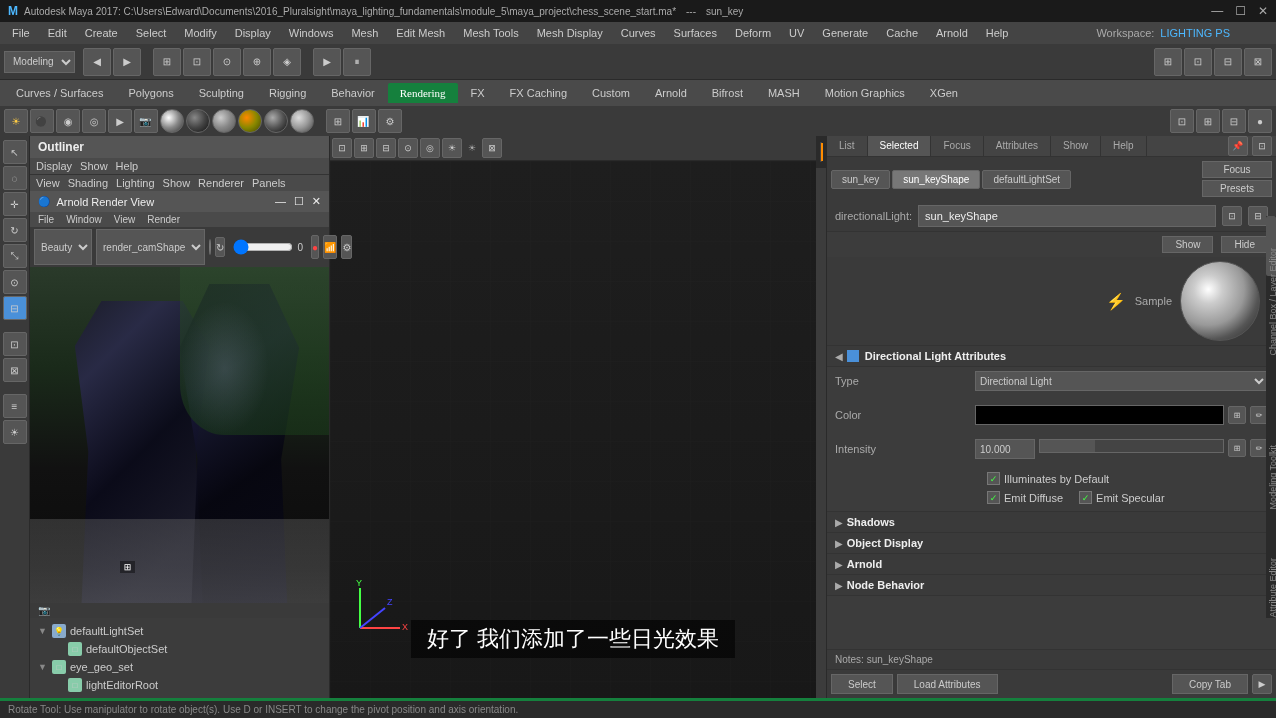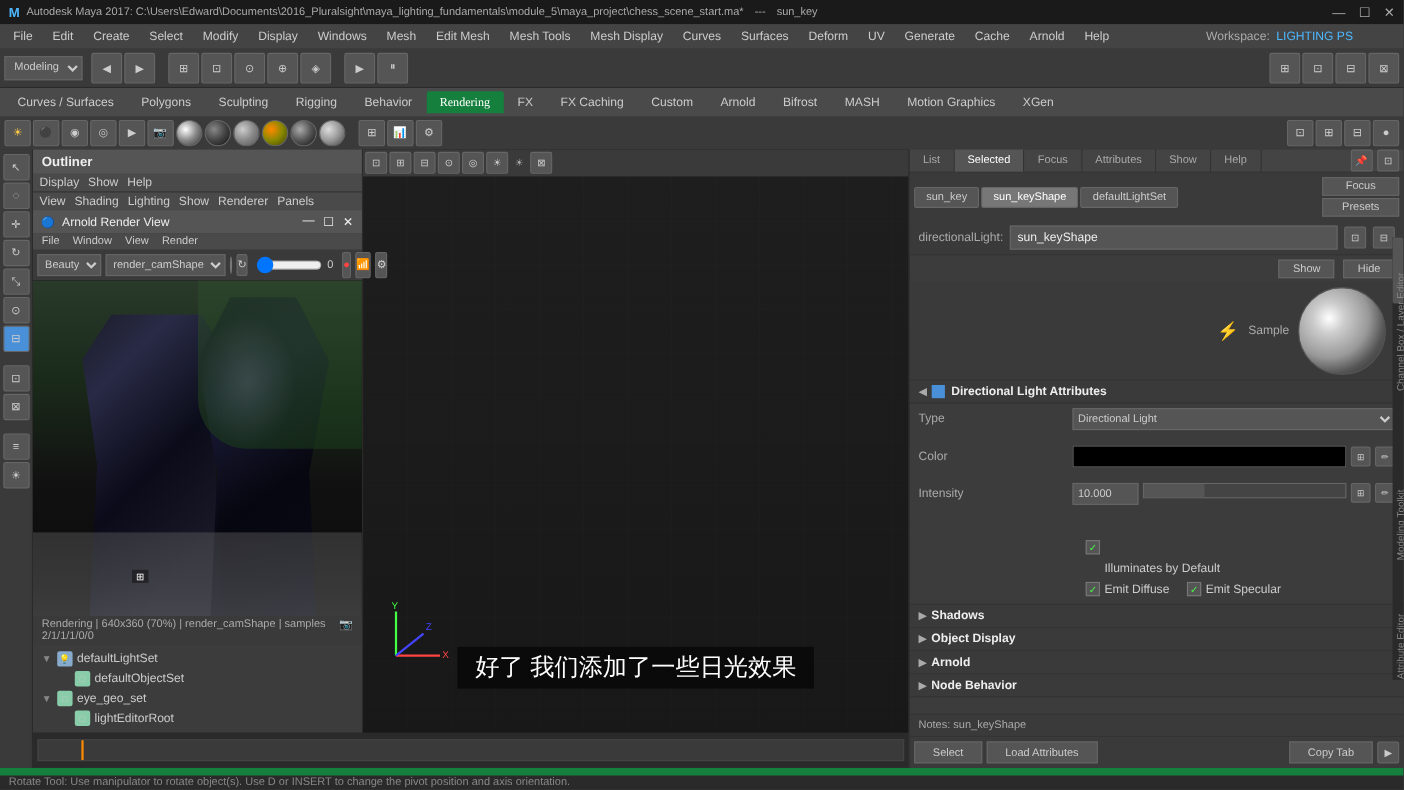--- a/index.html
+++ b/index.html
@@ -33,37 +33,37 @@
 
     
     .left-sidebar { width: 30px; background: #3a3a3a; display: flex; flex-direction: column; align-items: center; padding: 4px 0; gap: 2px; border-right: 1px solid #2a2a2a; }
     .tool-btn { width: 24px; height: 24px; display: flex; align-items: center; justify-content: center; cursor: pointer; background: #555; border: 1px solid #666; border-radius: 2px; font-size: 10px; color: #ccc; }
 
     
     .dialog { position: absolute; top: 10px; left: 30px; width: 640px; background: #3c3c3c; border: 1px solid #666; z-index: 10; }
     .dialog-title { background: #555; padding: 4px 8px; display: flex; align-items: center; justify-content: space-between; font-size: 11px; color: #eee; }
     .dialog-menu { display: flex; gap: 12px; padding: 2px 8px; background: #4a4a4a; font-size: 10px; }
     .dialog-toolbar { display: flex; align-items: center; padding: 2px 4px; background: #3a3a3a; gap: 4px; font-size: 10px; }
-    .dialog-select { height: 20px; background: #555; border: 1px solid #666; color: #ccc; font-size: 10px; padding: 0 2px; }
+    .dialog-select { height: 36px; background: #555; border: 1px solid #666; color: #ccc; font-size: 10px; padding: 0 2px; }
     .right-tab { padding: 4px 12px; font-size: 10px; color: #aaa; cursor: pointer; border-right: 1px solid #333; }
     .attr-tab { padding: 3px 10px; background: #555; border: 1px solid #666; font-size: 10px; color: #ccc; cursor: pointer; border-radius: 2px; }
     .attr-tab.active { background: #777; color: #fff; }
     .attr-row { display: flex; align-items: center; margin-bottom: 6px; }
     .attr-label { width: 140px; text-align: left; padding-right: 8px; font-size: 11px; color: #aaa; }
     .attr-select { height: 20px; background: #555; border: 1px solid #666; color: #ccc; font-size: 10px; }
     .focus-btn { padding: 2px 12px; background: #555; border: 1px solid #666; color: #ccc; font-size: 10px; cursor: pointer; width: 70px; text-align: center; }
     .bottom-btn { padding: 3px 16px; background: #555; border: 1px solid #666; color: #ccc; font-size: 10px; cursor: pointer; }
 
     
     .tree-item { display: flex; align-items: center; gap: 4px; padding: 2px 4px; font-size: 11px; color: #ccc; cursor: pointer; }
     .tree-icon { width: 14px; height: 14px; background: #888; border-radius: 2px; display: flex; align-items: center; justify-content: center; font-size: 8px; }
     .tree-expander { width: 10px; color: #888; font-size: 9px; }
 
     
-    .status-bar { width: 100%; height: 20px; background: #2a2a2a; display: flex; align-items: center; padding: 0 8px; font-size: 10px; color: #888; border-top: 7px solid #15803d; }
+    .status-bar { width: 100%; height: 20px; background: #2a2a2a; display: flex; align-items: center; padding: 0 8px; font-size: 10px; color: #888; border-top: 3px solid #15803d; }
 
     
     .subtitle { position: absolute; bottom: 40px; left: 50%; transform: translateX(-50%); background: rgba(0,0,0,0.6); color: #fff; font-size: 22px; padding: 4px 16px; white-space: nowrap; z-index: 20; }
 
     .intensity-input { width: 60px; height: 20px; background: #555; border: 1px solid #666; color: #ccc; font-size: 10px; padding: 0 4px; }
   </style>
 </head>
 <body>
 
 <div class="title-bar">
@@ -182,21 +182,21 @@
     <div class="tool-btn">⊙</div>
     <div class="tool-btn" style="background:#4a90d9;">⊟</div>
     <div style="height:8px;"></div>
     <div class="tool-btn">⊡</div>
     <div class="tool-btn">⊠</div>
     <div style="height:8px;"></div>
     <div class="tool-btn">≡</div>
     <div class="tool-btn">☀</div>
   </div>
 
-  <div style="display:flex; flex-direction:column; flex:1; min-width:0;">
+  <div style="display:flex; flex:1; min-width:0;">
     <div style="display:flex; flex:1; min-height:0;">
 
       <div style="width:300px; display:flex; flex-direction:column; background:#3c3c3c; border-right:1px solid #2a2a2a;">
         <div style="background:#555; padding:4px 8px; font-size:12px; font-weight:bold; color:#eee;">Outliner</div>
         <div style="display:flex; gap:8px; padding:2px 6px; background:#4a4a4a;">
           <span>Display</span>
           <span>Show</span>
           <span>Help</span>
         </div>
 
@@ -254,21 +254,20 @@
 
               <div style="position:absolute; top:0; right:0; width:50%; height:50%; background:linear-gradient(to bottom, #2d4a2d, #1a3a1a); opacity:0.6; border-radius:0 0 0 30%;"></div>
 
               <div style="position:absolute; bottom:0; left:0; right:0; height:25%; background:linear-gradient(to top, #888 0%, #777 40%, #666 100%); opacity:0.4;"></div>
 
               <div style="position:absolute; top:10%; right:20%; width:30%; height:40%; background:radial-gradient(ellipse, rgba(200,200,255,0.15) 0%, transparent 70%);"></div>
               <div style="position:absolute; bottom:30px; left:30%; font-size:9px; color:#fff; background:rgba(0,0,0,0.4); padding:1px 4px;">⊞</div>
             </div>
           </div>
           <div style="padding:2px 8px; background:#3a3a3a; font-size:10px; color:#aaa; display:flex; justify-content:space-between;">
-            <span>Rendering | 640x360 (70%) | render_camShape | samples 2/1/1/1/0/0</span>
             <span>📷</span>
           </div>
         </div>
 
         <div style="flex:0 0 auto; padding:4px; background:#3c3c3c; max-height:100px; overflow-y:auto;">
           <div class="tree-item">
             <span class="tree-expander">▼</span>
             <span class="tree-icon" style="background:#88aacc;">💡</span>
             <span>defaultLightSet</span>
           </div>
@@ -417,21 +416,21 @@
           <div style="flex:1; height:14px; background:#444; border:1px solid #666; position:relative;">
             <div style="width:30%; height:100%; background:#555;"></div>
           </div>
           <span class="icon-btn" style="width:18px;height:18px;font-size:8px;">⊞</span>
           <span class="icon-btn" style="width:18px;height:18px;font-size:8px;">✏</span>
         </div>
       </div>
 
       <div style="display:flex; align-items:center; padding:3px 8px 3px 160px; gap:4px;">
         <div style="width:13px;height:13px;background:#555;border:1px solid #777;display:flex;align-items:center;justify-content:center;font-size:9px;color:#4f4;">✓</div>
-        <span style="font-size:11px;color:#ccc;margin-top:39px;">Illuminates by Default</span>
+        <span style="font-size:11px;color:#ccc;">Illuminates by Default</span>
       </div>
 
       <div style="display:flex; align-items:center; padding:3px 8px 3px 160px; gap:16px;">
         <div style="display:flex; align-items:center; gap:4px;">
           <div style="width:13px;height:13px;background:#555;border:1px solid #777;display:flex;align-items:center;justify-content:center;font-size:9px;color:#4f4;">✓</div>
           <span style="font-size:11px;color:#ccc;">Emit Diffuse</span>
         </div>
         <div style="display:flex; align-items:center; gap:4px;">
           <div style="width:13px;height:13px;background:#555;border:1px solid #777;display:flex;align-items:center;justify-content:center;font-size:9px;color:#4f4;">✓</div>
           <span style="font-size:11px;color:#ccc;">Emit Specular</span>

